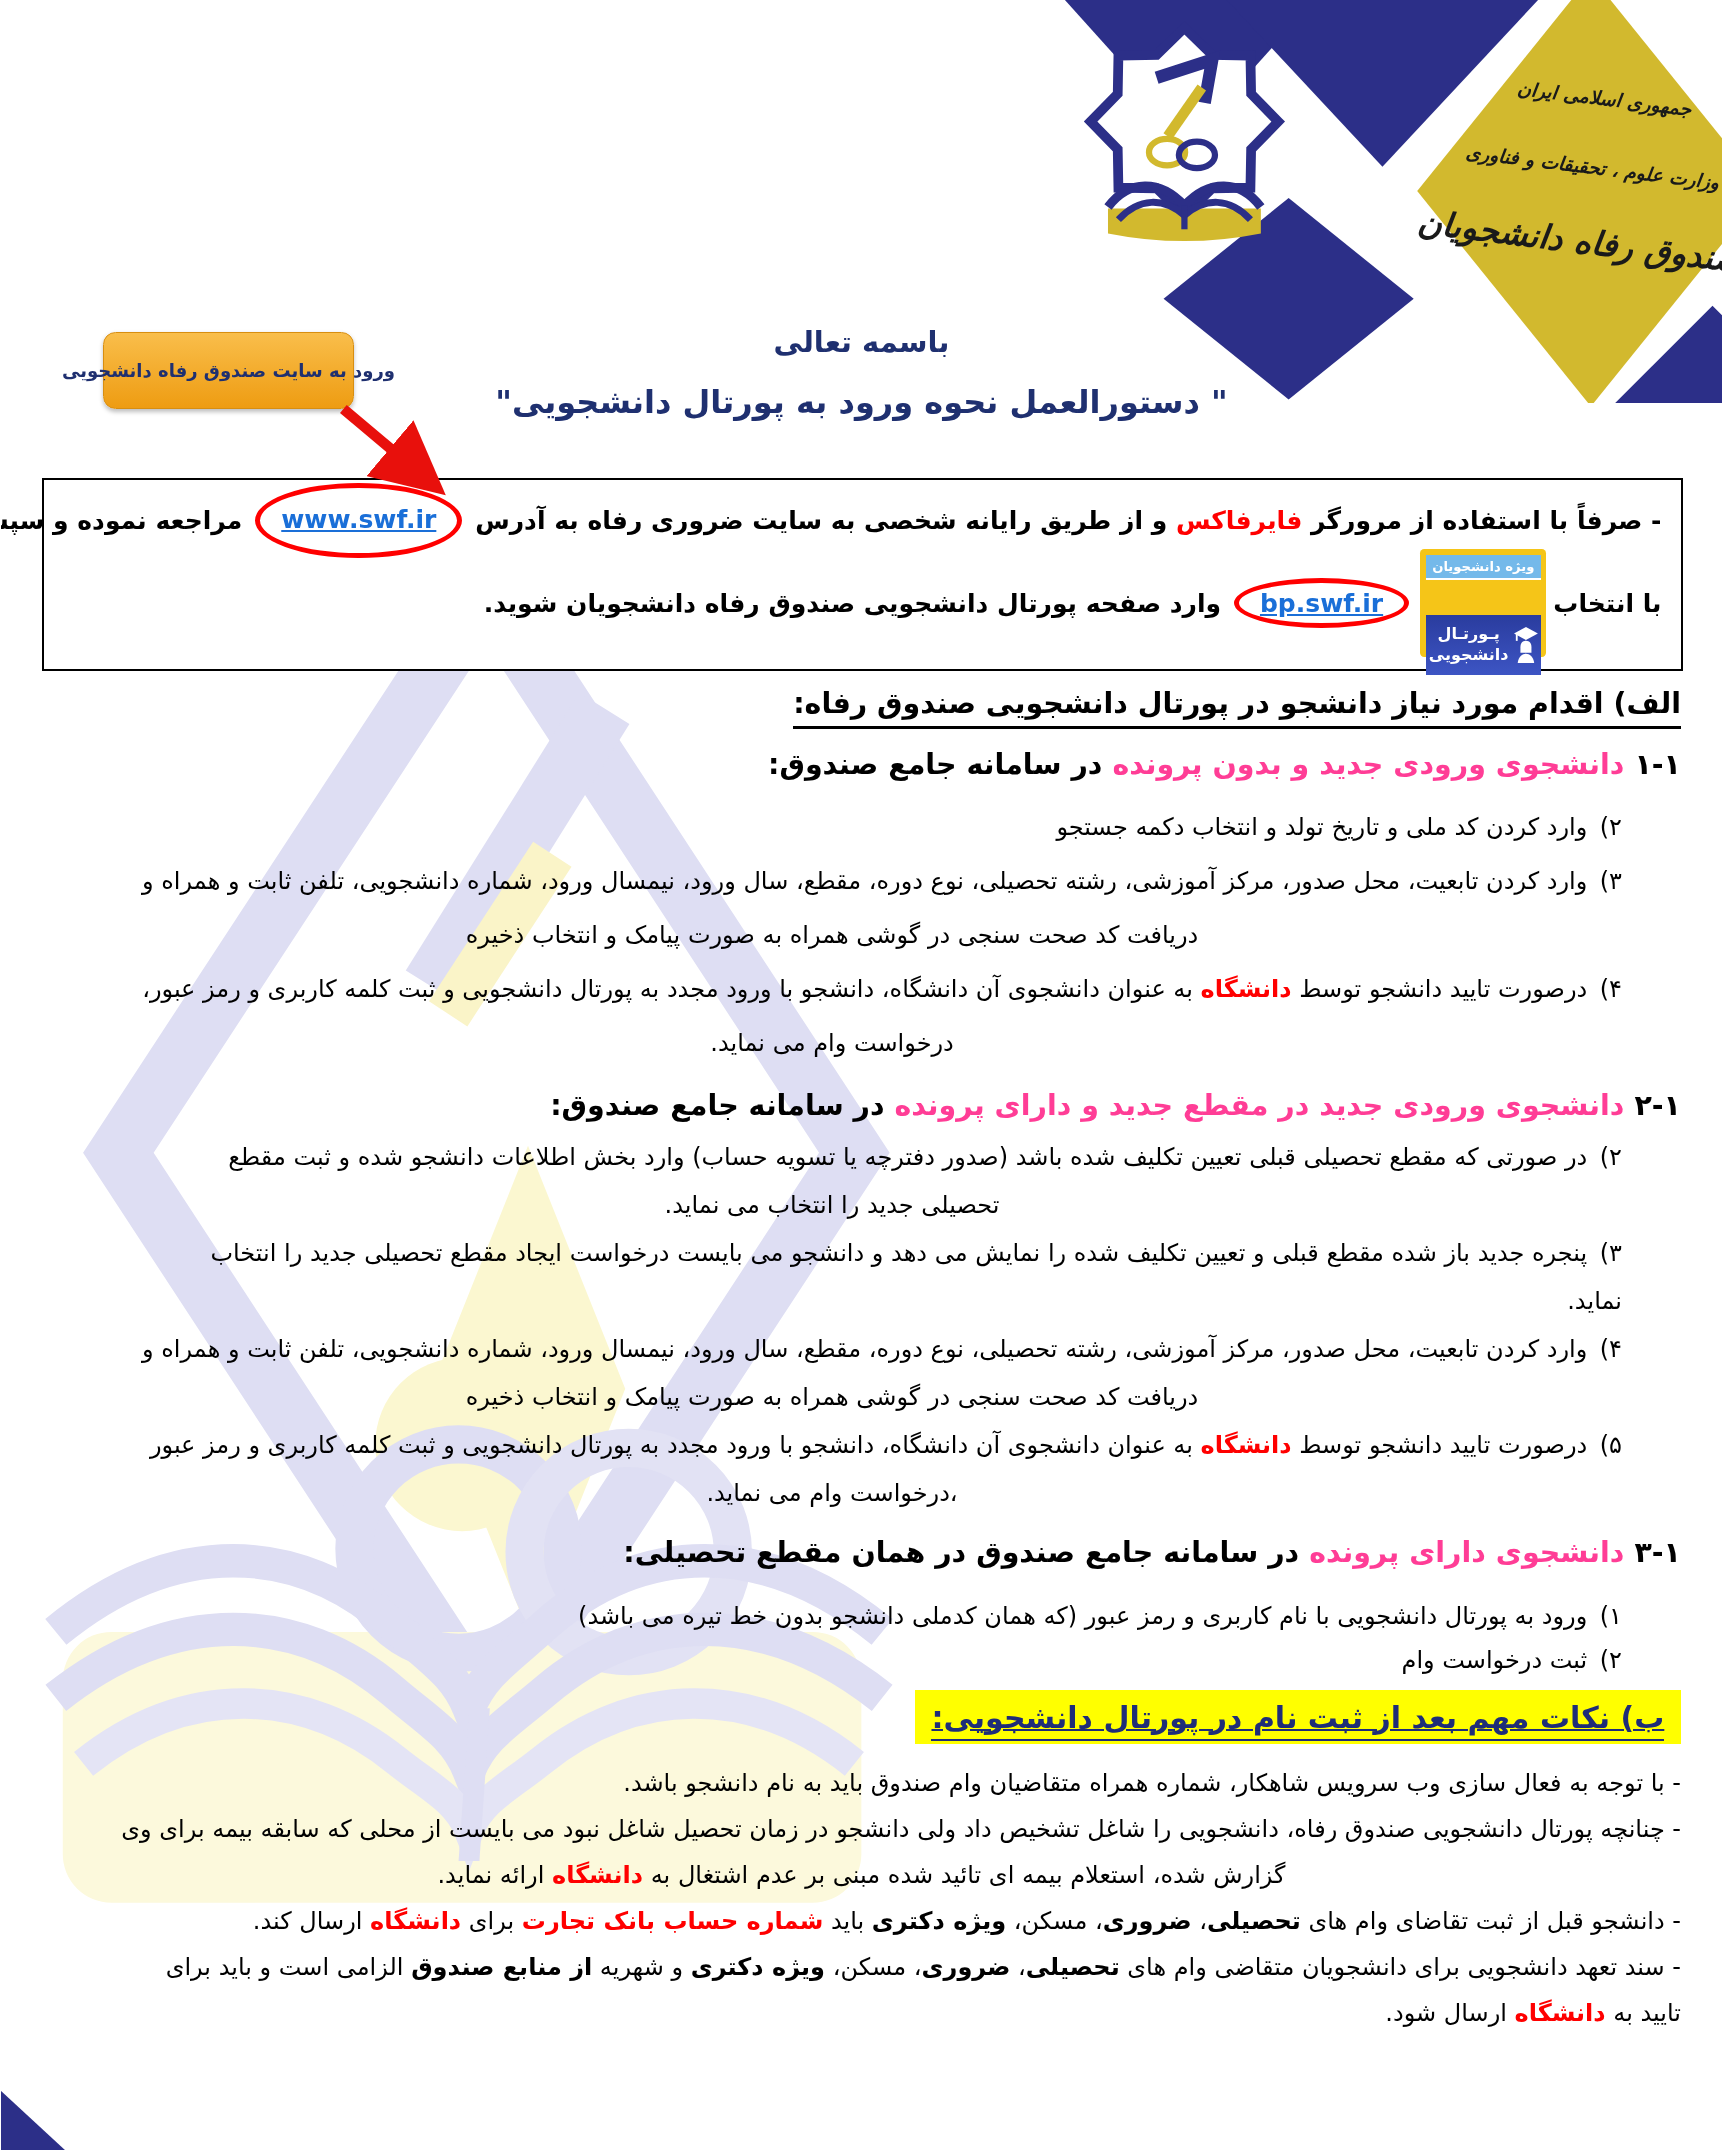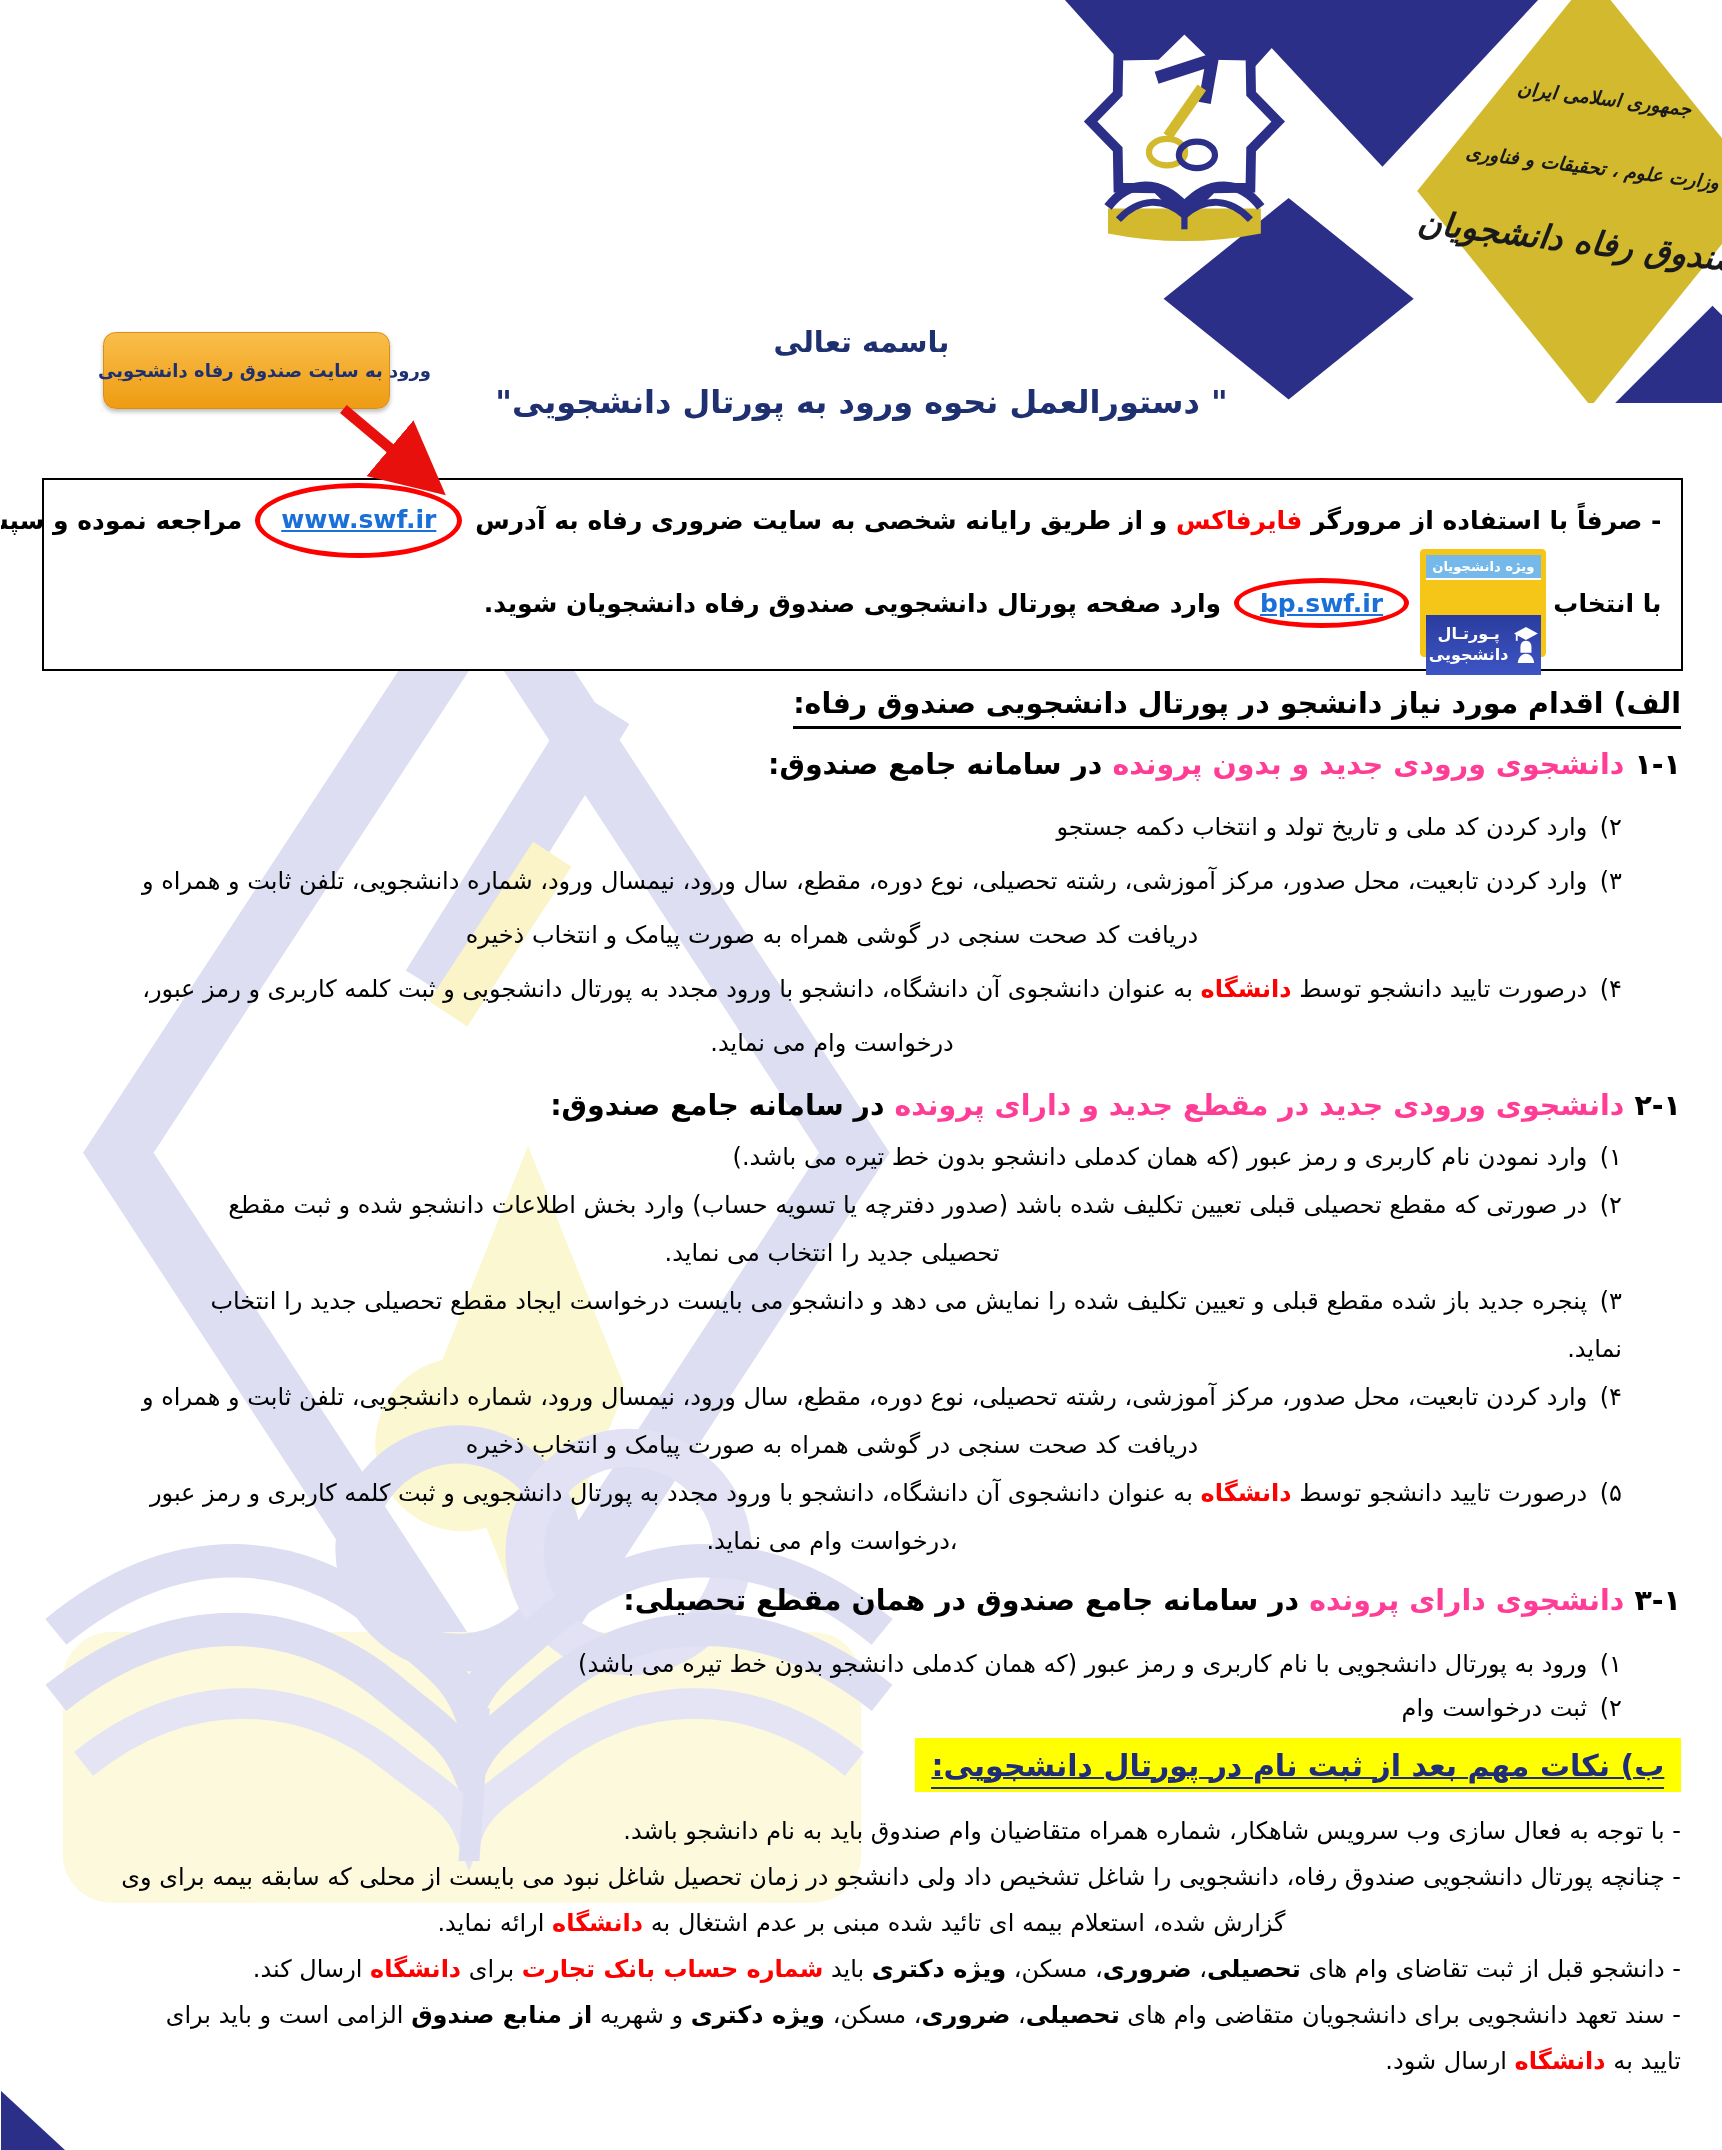--- a/index.html
+++ b/index.html
@@ -6,21 +6,21 @@
   body{width:1723px;height:2151px;background:#fff;font-family:"DejaVu Sans",sans-serif;
        --navy:#1F3864;--logo-navy:#2C2F88;--gold:#D2B92E;--pink:#FF3D96;--red:#FF0000;
        --link-blue:#1A6FD8;--highlight-yellow:#FFFF00;--callout-orange:#F2A71B;}
   .page{position:relative;width:1723px;height:2151px;overflow:hidden;direction:rtl;background:#fff;}
   svg{display:block;}
   .watermark{position:absolute;top:625px;left:0;width:938px;height:1368px;z-index:0;}
   .hdr{position:absolute;top:0;left:1028px;width:695px;height:403px;z-index:1;}
   .callout{position:absolute;top:332px;left:103px;width:249px;height:75px;z-index:3;
       background:linear-gradient(#F9BE4B,#EE9C12);border:1.4px solid #D88E10;border-radius:12.5px;
       color:#1F3070;font-weight:bold;font-size:18px;display:flex;align-items:center;justify-content:center;
-      text-align:center;box-shadow:0 2.1px 4.2px rgba(0,0,0,.25);white-space:nowrap;padding-left:36px;}
+      text-align:center;box-shadow:0 2.1px 4.2px rgba(0,0,0,.25);white-space:nowrap;}
   .arrow{position:absolute;top:402px;left:326px;width:132px;height:94px;z-index:3;}
   .besmele{position:absolute;top:325px;left:0;width:100%;text-align:center;color:#1F3070;
       font-size:29px;font-weight:bold;z-index:2;}
   .doctitle{position:absolute;top:383px;left:0;width:100%;text-align:center;color:#1F3070;
       font-size:32px;font-weight:bold;z-index:2;}
   .introbox{position:absolute;top:478px;left:42px;right:40px;height:193px;border:2.8px solid #000;
       background:#fff;z-index:2;padding:12.5px 19.5px;box-sizing:border-box;}
   .iline1{font-size:25px;font-weight:bold;color:#000;white-space:nowrap;height:54px;line-height:54px;}
   .iline2{display:flex;align-items:center;font-size:25px;font-weight:bold;color:#000;margin-top:2.8px;}
   .lnk{color:var(--link-blue);text-decoration:underline;font-weight:bold;
@@ -158,23 +158,20 @@
         </div>
         <div>
           <div class="iline right"><span class="marker">۴)</span><span>درصورت تایید دانشجو توسط </span><span class="red">دانشگاه</span><span> به عنوان دانشجوی آن دانشگاه، دانشجو با ورود مجدد به پورتال دانشجویی و ثبت کلمه کاربری و رمز عبور،</span></div>
           <div class="iline center"><span>درخواست وام می نماید.</span></div>
         </div>
       </div>
 
     <div class="h-sub"><span>۲-۱ </span><span class="pink">دانشجوی ورودی جدید در مقطع جدید و دارای پرونده</span><span> در سامانه جامع صندوق:</span></div>
     <div class="list l2">
         <div>
-          <div class="iline right"><span class="marker">۱)</span><span>وارد نمودن نام کاربری و رمز عبور (که همان کدملی دانشجو بدون خط تیره می باشد.)</span></div>
-        </div>
-        <div>
           <div class="iline right"><span class="marker">۲)</span><span>در صورتی که مقطع تحصیلی قبلی تعیین تکلیف شده باشد (صدور دفترچه یا تسویه حساب) وارد بخش اطلاعات دانشجو شده و ثبت مقطع</span></div>
           <div class="iline center"><span>تحصیلی جدید را انتخاب می نماید.</span></div>
         </div>
         <div>
           <div class="iline right"><span class="marker">۳)</span><span>پنجره جدید باز شده مقطع قبلی و تعیین تکلیف شده را نمایش می دهد و دانشجو می بایست درخواست ایجاد مقطع تحصیلی جدید را انتخاب</span></div>
           <div class="iline left"><span>نماید.</span></div>
         </div>
         <div>
           <div class="iline right"><span class="marker">۴)</span><span>وارد کردن تابعیت، محل صدور، مرکز آموزشی، رشته تحصیلی، نوع دوره، مقطع، سال ورود، نیمسال ورود، شماره دانشجویی، تلفن ثابت و همراه و</span></div>
           <div class="iline center"><span>دریافت کد صحت سنجی در گوشی همراه به صورت پیامک و انتخاب ذخیره</span></div>

